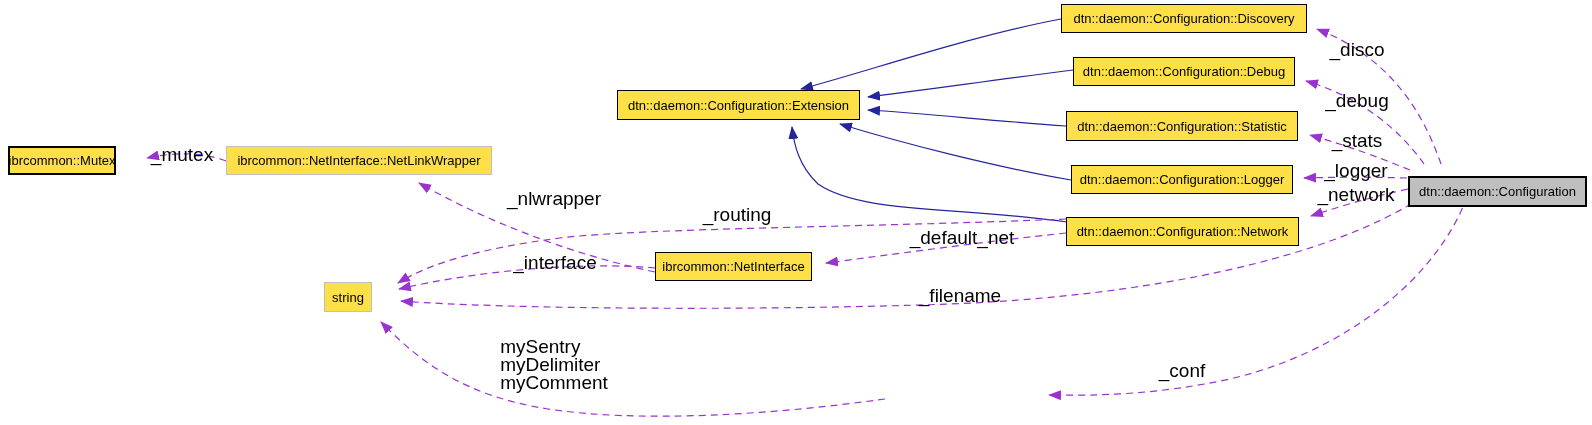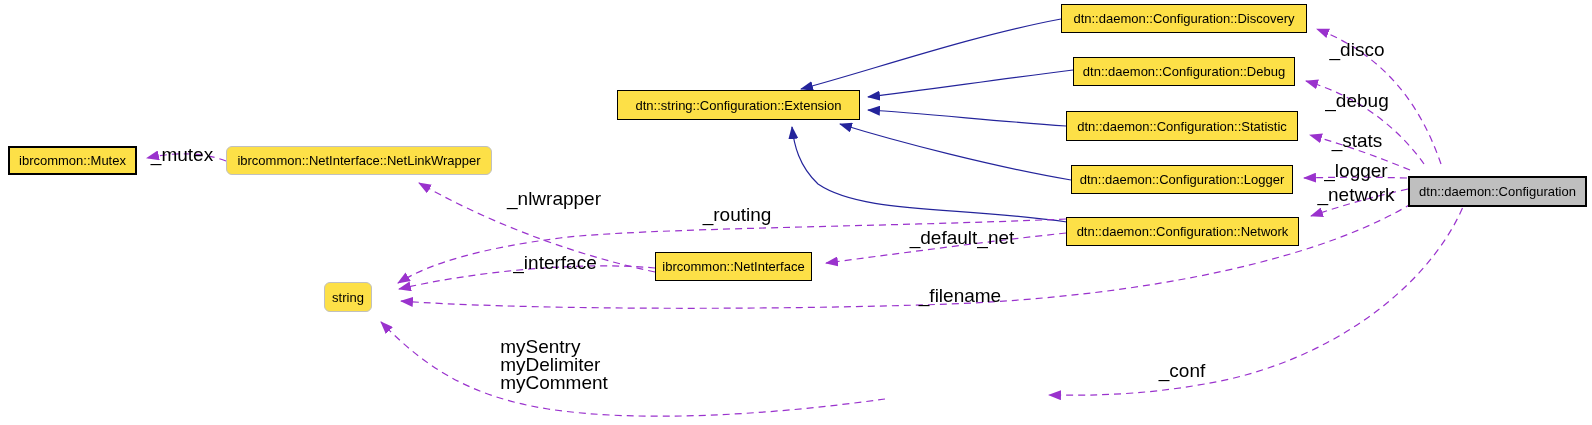--- a/index.html
+++ b/index.html
@@ -13,21 +13,21 @@
   .edge-inherit{fill:none;stroke:var(--arrow_inherit,#24249b);stroke-width:1.2;}
   .edge-usage{fill:none;stroke:var(--arrow_usage,#9a32cd);stroke-width:1.2;stroke-dasharray:7,5;}
   .mk-inherit{fill:var(--arrow_inherit,#24249b);}
   .mk-usage{fill:var(--arrow_usage,#9a32cd);}
   .node{
     position:absolute;box-sizing:border-box;
     display:flex;align-items:center;justify-content:center;
     background:#fde047;border:1.2px solid var(--border_default,#000);
     font-size:13px;white-space:nowrap;cursor:pointer;
   }
-  .node.external{border-color:var(--border_external,#c0c0c0);border-radius:6px;}
+  .node.external{border-color:var(--border_external,#c0c0c0);}
   .node.bold{border-width:2px;}
   .node.selected{background:var(--fill_selected,#bfbfbf);border-width:2px;margin-top:12px;}
   .elabel{
     position:absolute;font-size:19px;white-space:nowrap;
     transform:translateX(-50%);
   }
   .elabel-block{text-align:left;line-height:18px;}
 </style>
 </head>
 <body>
@@ -58,25 +58,25 @@
     <path class="edge-usage" d="M1422,197 C1330,258 1150,296 950,304 C750,311 505,309 401,301" marker-end="url(#arrUsage)"></path>
     <path class="edge-usage" d="M885,399 C770,415 640,423 548,409 C466,396 422,364 381,322" marker-end="url(#arrUsage)"></path>
     <path class="edge-usage" d="M1467,197 C1437,278 1345,352 1230,379 C1160,394 1103,396 1049,395" marker-end="url(#arrUsage)"></path>
     <path class="edge-usage" d="M1441,164 C1424,115 1392,58 1317,29" marker-end="url(#arrUsage)"></path>
     <path class="edge-usage" d="M1424,164 C1402,133 1364,98 1306,81" marker-end="url(#arrUsage)"></path>
     <path class="edge-usage" d="M1410,170 C1378,157 1348,146 1310,135" marker-end="url(#arrUsage)"></path>
     <path class="edge-usage" d="M1407,178 C1372,177 1340,177 1304,178" marker-end="url(#arrUsage)"></path>
     <path class="edge-usage" d="M1408,189 C1372,197 1344,205 1311,216" marker-end="url(#arrUsage)"></path>
   </svg>
 
-  <div class="node bold" style="left:8px;top:146px;width:129px;height:29px">ibrcommon::Mutex</div>
+  <div class="node bold" style="left:8px;top:146px;width:108px;height:29px">ibrcommon::Mutex</div>
 
   <div class="node external" style="left:226px;top:146px;width:266px;height:29px">ibrcommon::NetInterface::NetLinkWrapper</div>
 
-  <div class="node" style="left:617px;top:90px;width:243px;height:30px">dtn::string::Configuration::Extension</div>
+  <div class="node" style="left:617px;top:90px;width:243px;height:30px">dtn::daemon::Configuration::Extension</div>
 
   <div class="node" style="left:1061px;top:4px;width:246px;height:29px">dtn::daemon::Configuration::Discovery</div>
 
   <div class="node" style="left:1073px;top:57px;width:222px;height:29px">dtn::daemon::Configuration::Debug</div>
 
   <div class="node" style="left:1066px;top:111px;width:232px;height:30px">dtn::daemon::Configuration::Statistic</div>
 
   <div class="node" style="left:1071px;top:165px;width:222px;height:29px">dtn::daemon::Configuration::Logger</div>
 
   <div class="node" style="left:1066px;top:217px;width:233px;height:29px">dtn::daemon::Configuration::Network</div>

